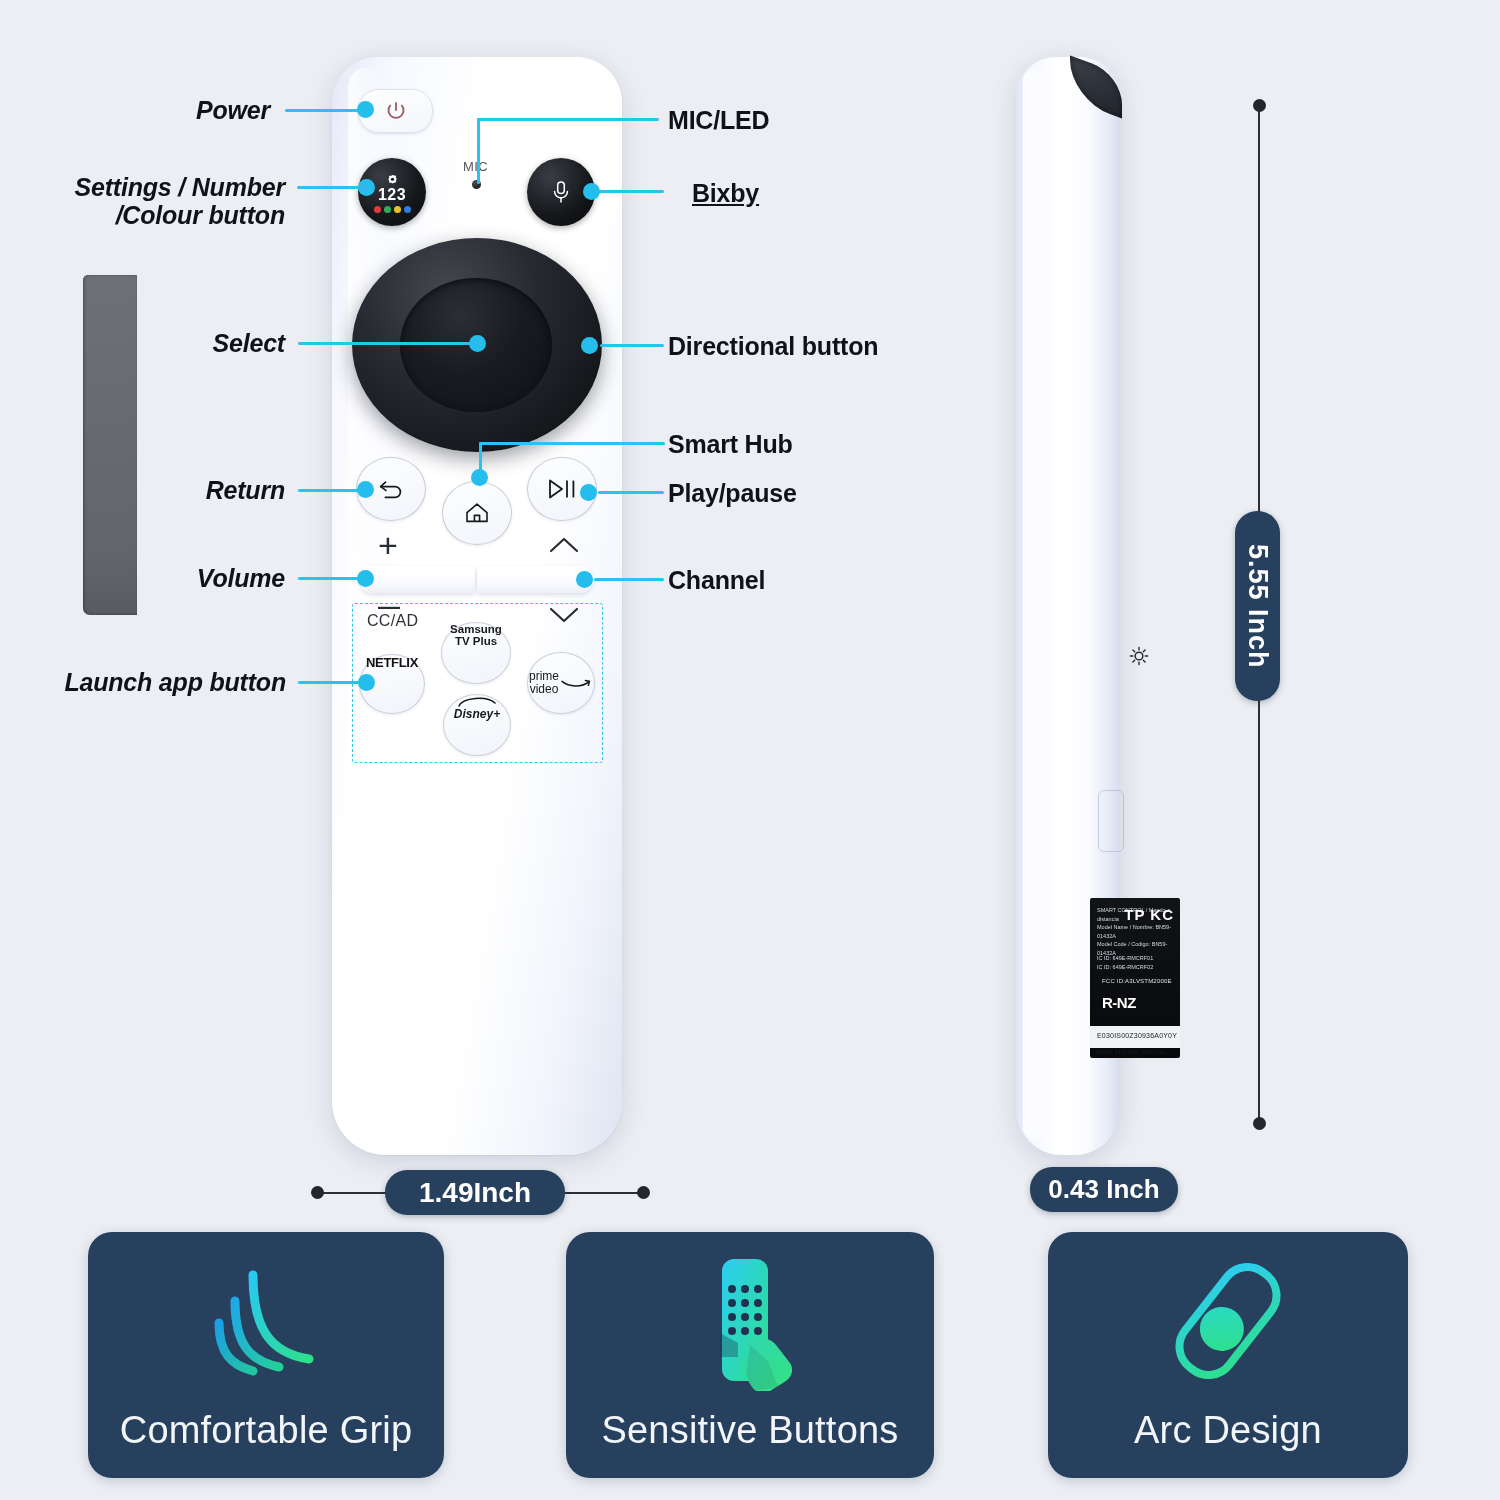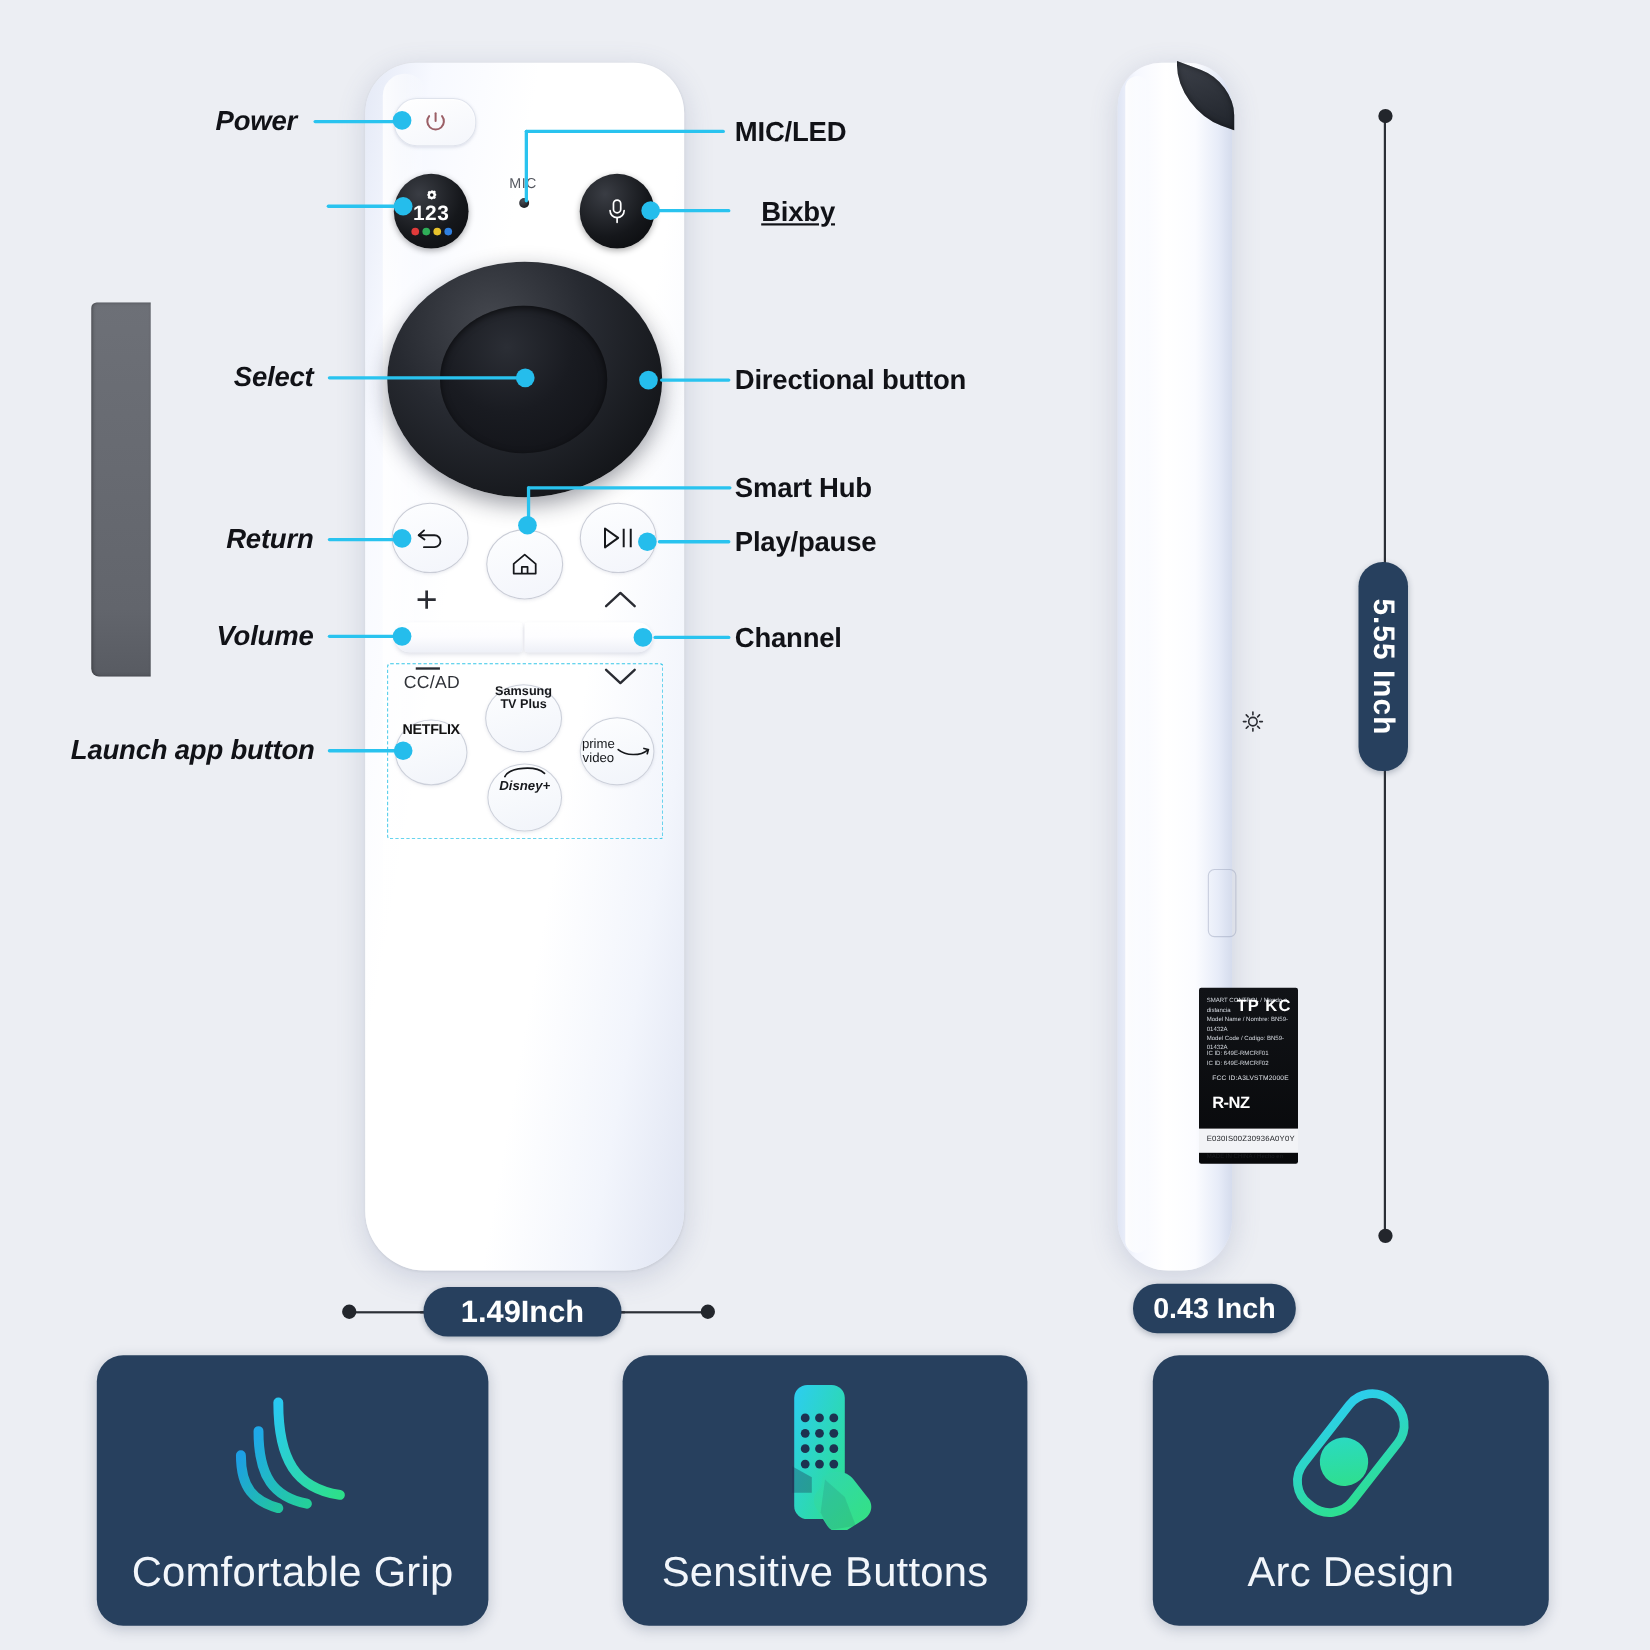--- a/index.html
+++ b/index.html
@@ -54,21 +54,21 @@
   .power-glyph{width:22px;height:22px;}
 
   
   .settings-btn{
     position:absolute;left:358px;top:158px;width:68px;height:68px;border-radius:50%;
     background:radial-gradient(circle at 34% 27%,#3a3d44 0%,#15171b 58%,#0a0b0e 100%);
     box-shadow:0 2px 6px rgba(0,0,0,.32);
     display:flex;flex-direction:column;align-items:center;justify-content:center;
   }
   .settings-gear{width:17px;height:17px;margin-bottom:-2px;}
-  .settings-num{color:#fff;font-size:19px;font-weight:bold;line-height:1;letter-spacing:.5px;}
+  .settings-num{color:#fff;font-size:16px;font-weight:bold;line-height:1;letter-spacing:.5px;}
   .settings-dots{display:flex;gap:3px;margin-top:3px;}
   .settings-dots i{width:7px;height:7px;border-radius:50%;display:block;}
 
   
   .mic-label{position:absolute;left:463px;top:159px;font-size:13px;color:#53565e;letter-spacing:.4px;}
   .mic-led{position:absolute;left:472px;top:180px;width:9px;height:9px;border-radius:50%;
     background:radial-gradient(circle at 35% 30%,#4a4d55,#0d0e11);}
 
   
   .bixby-btn{
@@ -310,20 +310,22 @@
           <path d="M4 11 C8 2.2 32 0.6 40 8"></path>
         </svg>
       <span class="app-txt" style="font-style:italic;font-size:12px;margin-top:1px;">Disney+</span>
     </div>
   </div>
 
   <div class="callout r" style="left:140px;top:96px;width:130px;">Power</div>
   <div class="leader" style="left:285px;top:109px;width:78px;"></div>
   <div class="dot" style="left:357px;top:101px;"></div>
 
+  <div class="callout r" style="left:60px;top:173px;width:225px;">Settings / Number
+/Colour button</div>
   <div class="leader" style="left:297px;top:186px;width:68px;"></div>
   <div class="dot" style="left:358px;top:179px;"></div>
 
   <div class="callout r" style="left:155px;top:329px;width:130px;">Select</div>
   <div class="leader" style="left:298px;top:342px;width:178px;"></div>
   <div class="dot" style="left:469px;top:335px;"></div>
 
   <div class="callout r" style="left:155px;top:476px;width:130px;">Return</div>
   <div class="leader" style="left:298px;top:489px;width:66px;"></div>
   <div class="dot" style="left:357px;top:481px;"></div>

